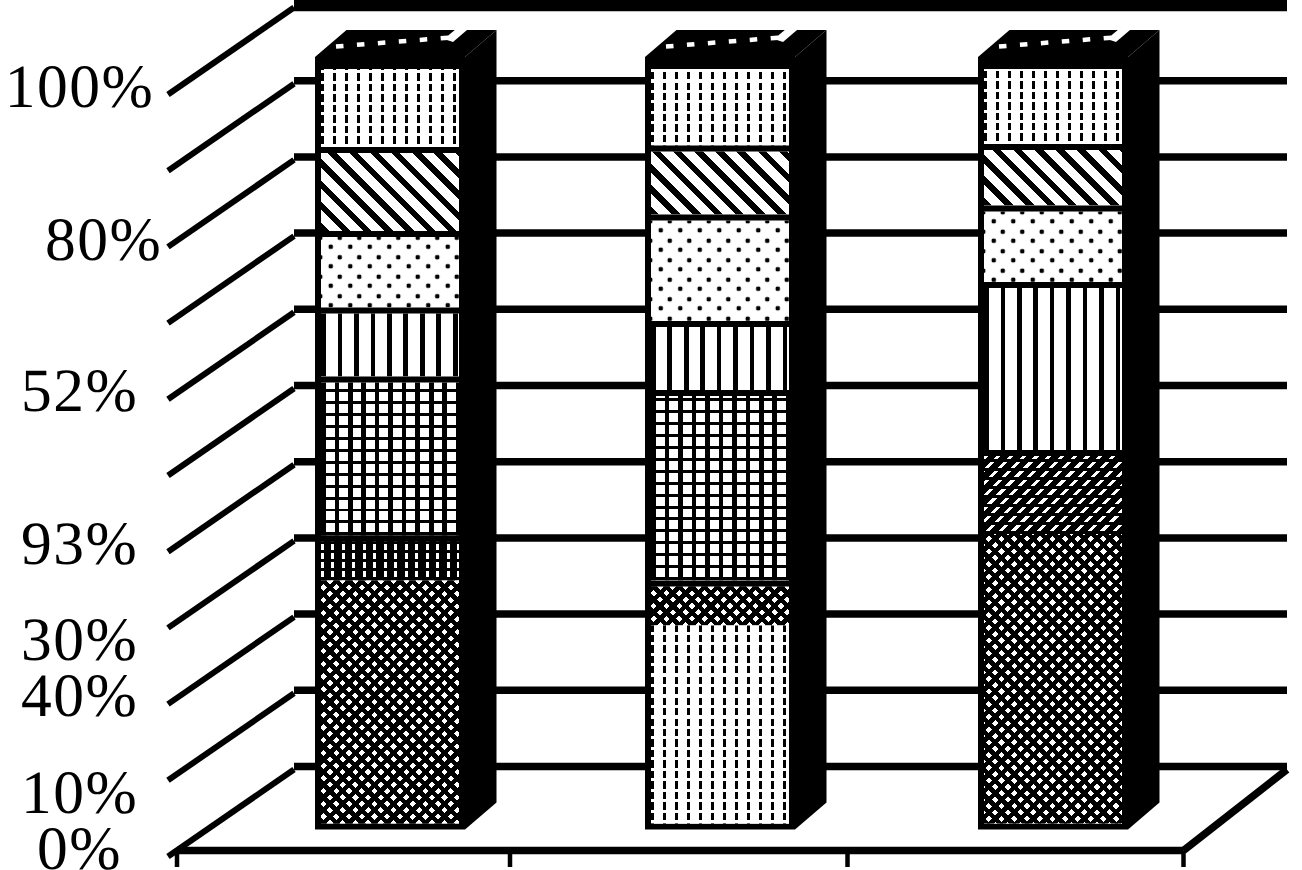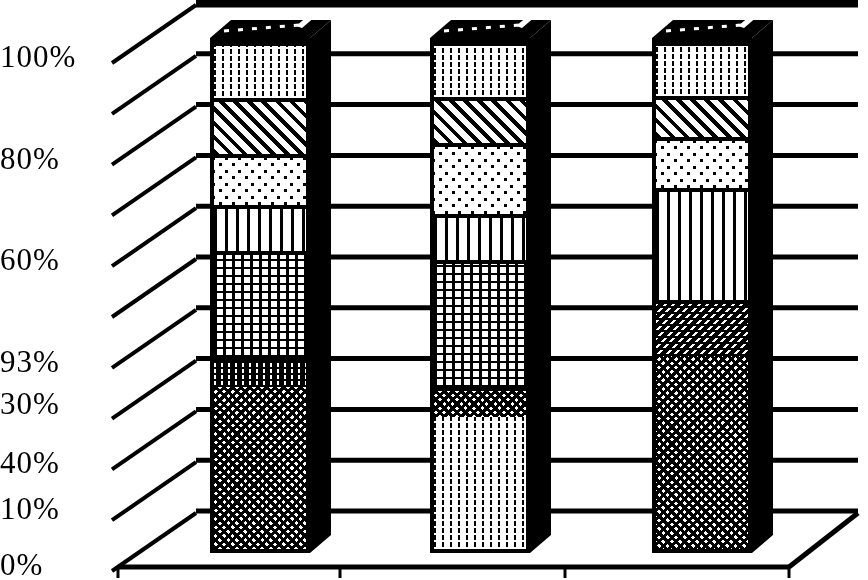--- a/index.html
+++ b/index.html
@@ -3,22 +3,22 @@
 <meta charset="utf-8">
 <style>
   html,body{margin:0;padding:0;background:#ffffff;}
   #stage{
     position:relative;width:868px;height:580px;background:#fff;overflow:hidden;
     font-family:"Liberation Serif","DejaVu Serif",serif;color:#000;
   }
   #axes-layer{position:absolute;left:0;top:0;width:868px;height:580px;}
   #bars-layer,#faces-layer,#ylabels{position:absolute;left:0;top:0;width:868px;height:580px;}
   .ylab{
-    position:absolute;left:0;width:106px;text-align:left;
-    font-size:31px;line-height:34px;letter-spacing:1px;
+    position:absolute;left:0;width:106px;text-align:center;
+    font-size:41px;line-height:34px;letter-spacing:1px;
   }
   .bar-front{
     position:absolute;box-sizing:border-box;border:4px solid #000;background:#fff;
     display:flex;flex-direction:column-reverse;
   }
   .seg{box-sizing:border-box;width:100%;}
   .seg.bordered{border-top:4px solid #000;}
 
   
   .p-vdash{ 
@@ -107,26 +107,26 @@
       <polygon points="430,38 530,38 551,20 451,20" fill="#000000"></polygon>
       <polygon points="516,26 528,16 536,16 522,28" fill="#ffffff"></polygon>
       <line x1="444" y1="31" x2="520" y2="25" stroke="#ffffff" stroke-width="3" stroke-dasharray="5 9"></line>
       <polygon points="752,38 773,20 773,535 752,553" fill="#000000"></polygon>
       <polygon points="652,38 752,38 773,20 673,20" fill="#000000"></polygon>
       <polygon points="738,26 750,16 758,16 744,28" fill="#ffffff"></polygon>
       <line x1="666" y1="31" x2="742" y2="25" stroke="#ffffff" stroke-width="3" stroke-dasharray="5 9"></line>
     </svg>
   <div id="ylabels">
       <div class="ylab" style="top: 548px;">0%</div>
-      <div class="ylab" style="top: 492px;">10%</div>
+      <div class="ylab" style="top: 511px;">10%</div>
       <div class="ylab" style="top: 446.4px;">40%</div>
-      <div class="ylab" style="top: 387px;">30%</div>
+      <div class="ylab" style="top: 409px;">30%</div>
       <div class="ylab" style="top: 344.8px;">93%</div>
-      <div class="ylab" style="top: 243.2px;">60%</div>
-      <div class="ylab" style="top: 141.6px;">80%</div>
+      <div class="ylab" style="top: 243.2px;">52%</div>
+      <div class="ylab" style="top: 141.6px; margin-left: 16px;">80%</div>
       <div class="ylab" style="top: 40px;">100%</div>
     </div>
   <div id="bars-layer">
       <div class="bar-front" style="left: 210px; top: 38px; width: 100px; height: 515px;">
         <div class="seg p-dense" style="height: 162px;"></div>
         <div class="seg p-darkdash bordered" style="height: 30px;"></div>
         <div class="seg p-grid bordered" style="height: 106px;"></div>
         <div class="seg p-vlines bordered" style="height: 46px;"></div>
         <div class="seg p-dots bordered" style="height: 51px;"></div>
         <div class="seg p-diag bordered" style="height: 56px;"></div>

